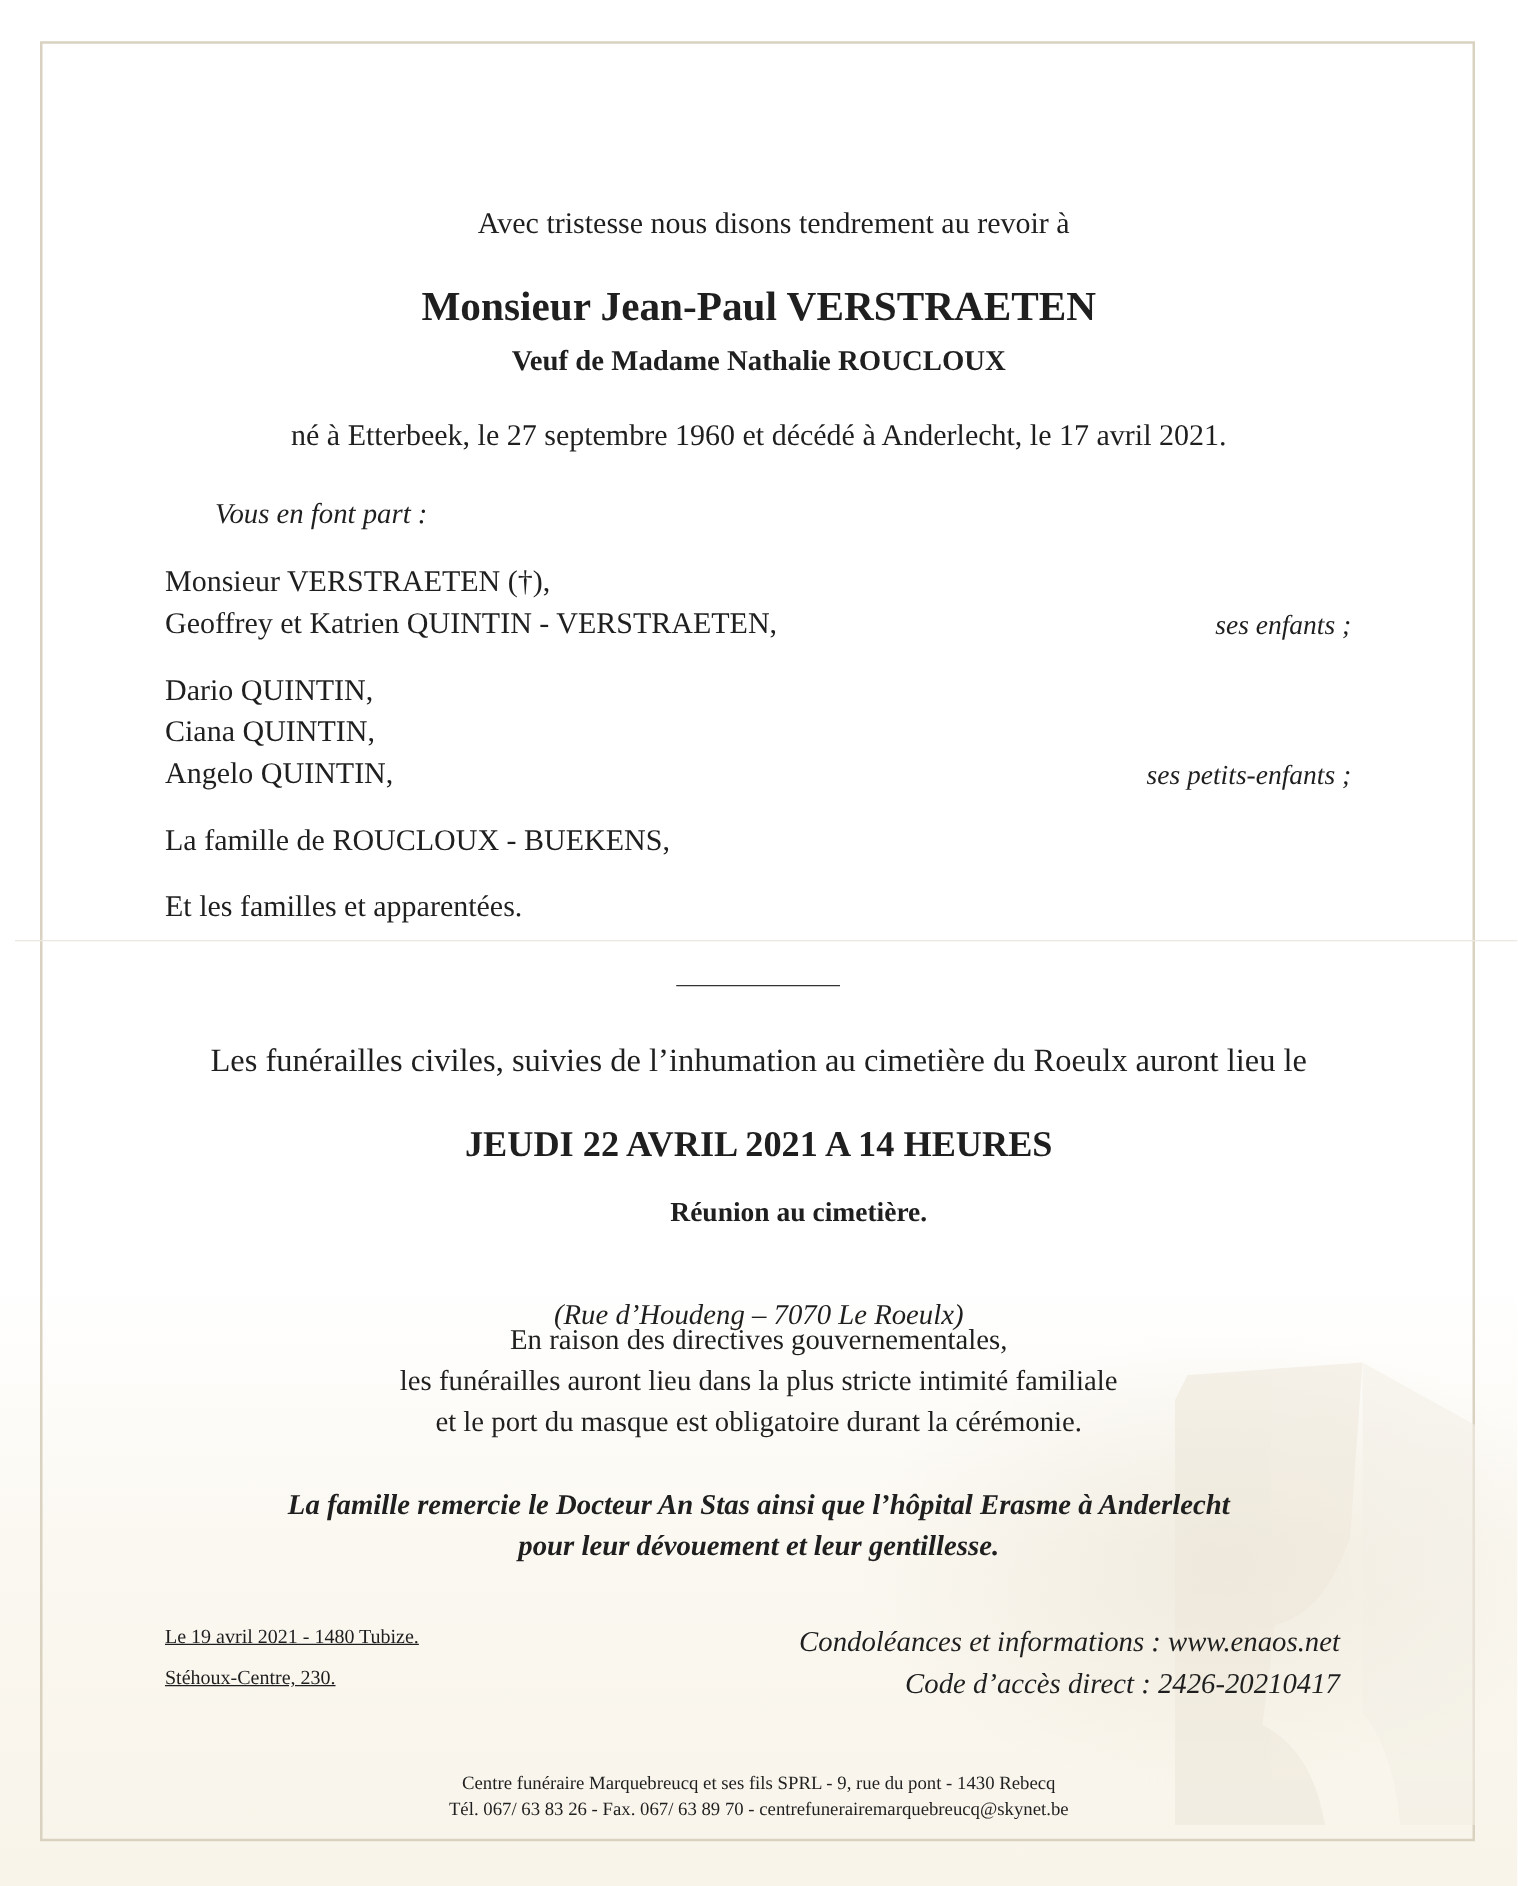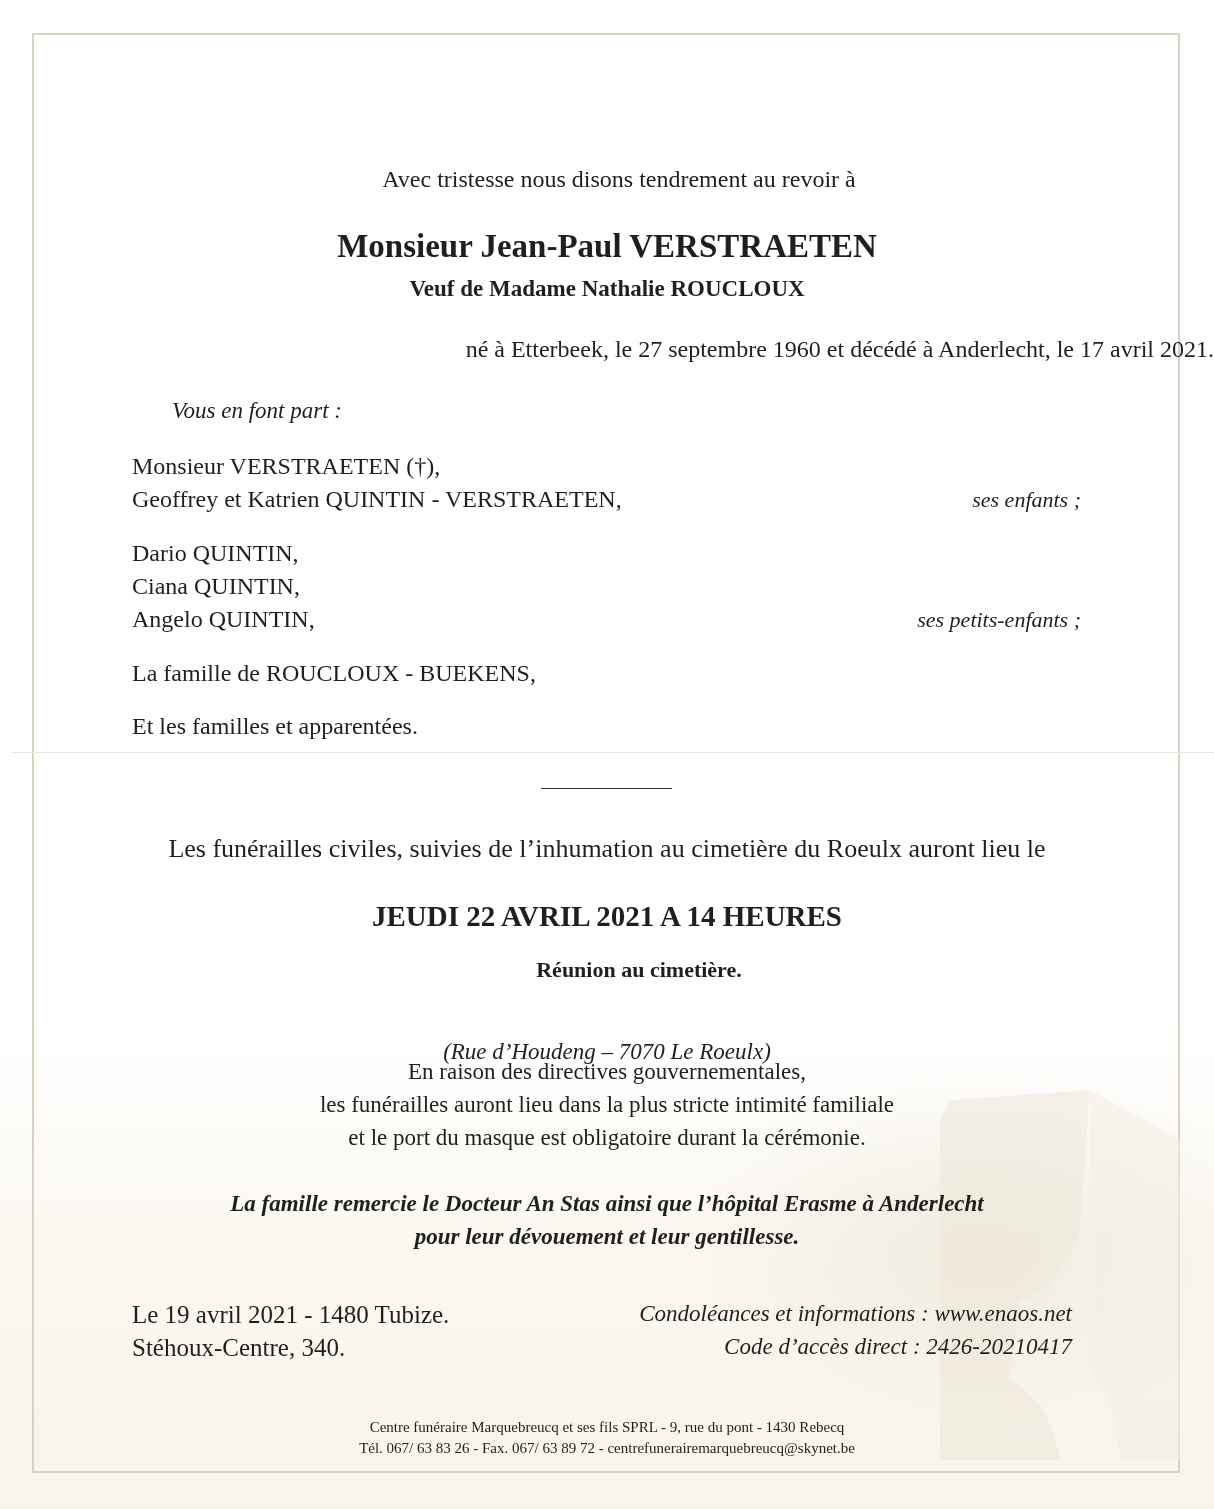--- a/index.html
+++ b/index.html
@@ -24,32 +24,32 @@
       background: #ebe8e2;
     }
     
     .watermark { position: absolute; left: 940px; top: 1080px; width: 240px; height: 380px; opacity: 0.55; }
     .abs { position: absolute; white-space: nowrap; }
     .center { left: 0; width: 1214px; text-align: center; }
     .t20 { font-size: 24px; padding-left: 12px; }
     .intro { top: 166px; }
     .name { top: 228px; font-size: 33px; font-weight: bold; }
     .widow { top: 276px; font-size: 23px; font-weight: bold; }
-    .birth { top: 336px; font-size: 24px; text-align: right; }
+    .birth { top: 336px; font-size: 24px; }
     .announce { left: 172px; top: 398px; font-size: 23px; font-style: italic; }
     .fam { left: 132px; font-size: 24px; }
     .rel { right: 133px; font-size: 22px; font-style: italic; }
     .divider { position: absolute; left: 541px; top: 788px; width: 131px; height: 1px; background: #333; }
     .fun-intro { top: 834px; font-size: 26px; }
     .date-main { top: 900px; font-size: 29px; font-weight: bold; }
     .reunion { top: 957px; font-size: 22px; font-weight: bold; padding-left: 32px; }
     .address { top: 991px; font-size: 23px; font-style: italic; margin-top: 48px; }
     .notice { font-size: 23px; }
     .thanks { font-size: 23px; font-style: italic; font-weight: bold; }
-    .place { left: 132px; font-size: 25px; }
+    .place { left: 132px; font-size: 16px; text-decoration: underline; }
     .condo { right: 142px; font-size: 23px; font-style: italic; font-weight: normal; text-align: left; }
     .footer { font-size: 15px; }
   </style>
 </head>
 <body>
 
 <div class="paper-bg"></div>
 <div class="frame"></div>
 <div class="fold"></div>
 
@@ -85,19 +85,19 @@
 <div class="abs center address">(Rue d’Houdeng – 7070 Le Roeulx)</div>
 
 <div class="abs center notice" style="top:1059px">En raison des directives gouvernementales,</div>
 <div class="abs center notice" style="top:1092px">les funérailles auront lieu dans la plus stricte intimité familiale</div>
 <div class="abs center notice" style="top:1125px">et le port du masque est obligatoire durant la cérémonie.</div>
 
 <div class="abs center thanks" style="top:1191px">La famille remercie le Docteur An Stas ainsi que l’hôpital Erasme à Anderlecht</div>
 <div class="abs center thanks" style="top:1224px">pour leur dévouement et leur gentillesse.</div>
 
 <div class="abs place" style="top:1301px">Le 19 avril 2021 - 1480 Tubize.</div>
-<div class="abs place" style="top:1334px">Stéhoux-Centre, 340.</div>
+<div class="abs place" style="top:1334px">Stéhoux-Centre, 230.</div>
 
 <div class="abs condo" style="top:1301px">Condoléances et informations : www.enaos.net</div>
 <div class="abs condo" style="top:1334px">Code d’accès direct : 2426-20210417</div>
 
 <div class="abs center footer" style="top:1419px">Centre funéraire Marquebreucq et ses fils SPRL - 9, rue du pont - 1430 Rebecq</div>
-<div class="abs center footer" style="top:1440px">Tél. 067/ 63 83 26 - Fax. 067/ 63 89 72 - centrefunerairemarquebreucq@skynet.be</div>
+<div class="abs center footer" style="top:1440px">Tél. 067/ 63 83 26 - Fax. 067/ 63 89 70 - centrefunerairemarquebreucq@skynet.be</div>
 
 </body></html>

